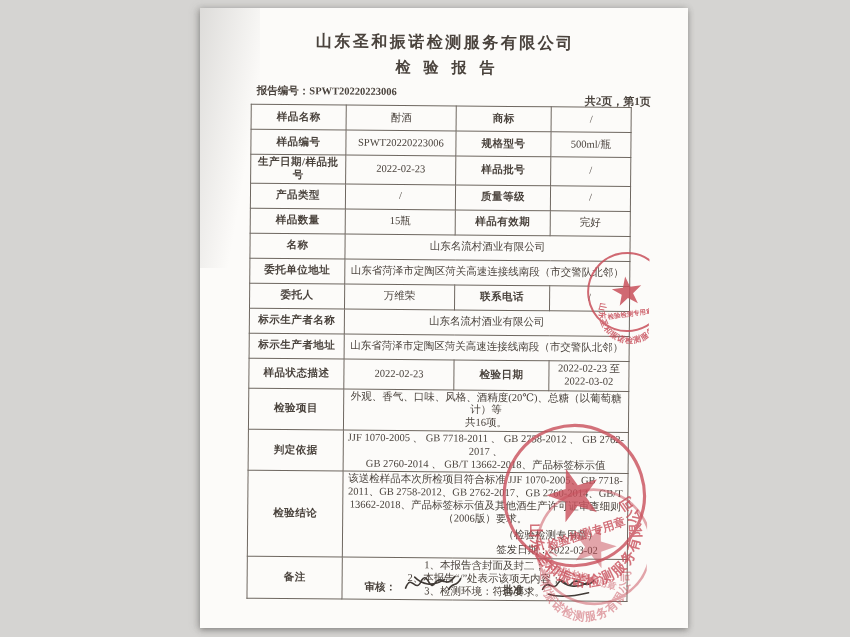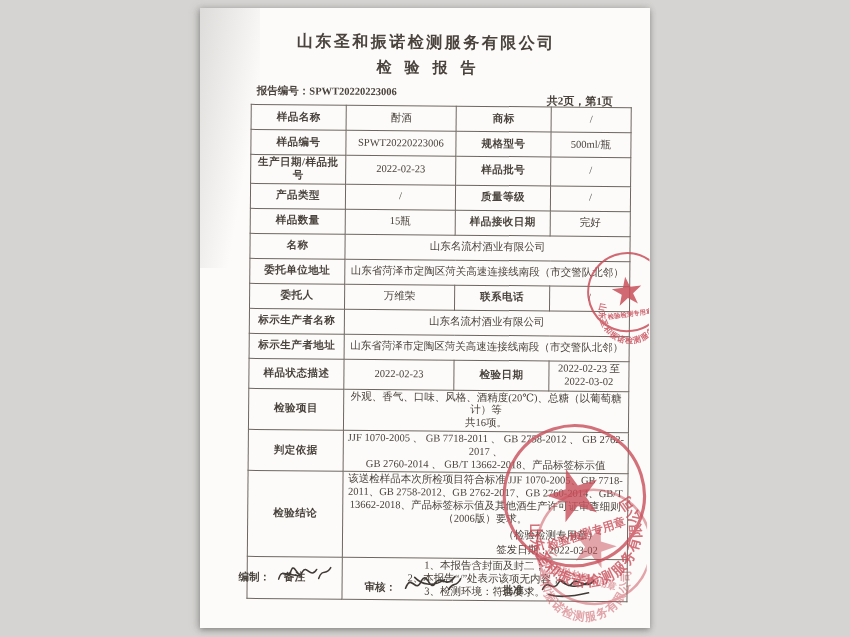--- a/index.html
+++ b/index.html
@@ -23,21 +23,21 @@
   td.left{text-align:left;padding-left:7px;padding-right:6px;}
   td .xline{text-align:right;padding-right:26px;margin-top:3px;}
   .sig-group{position:absolute;font-size:10.5px;font-weight:bold;white-space:nowrap;}
   .sig-group svg{vertical-align:middle;margin-left:4px;position:relative;top:-4px;}
   .seals{position:absolute;inset:0;pointer-events:none;z-index:6;}
 </style>
 </head>
 <body>
 
 <div class="stage" style="background: rgb(213, 212, 210);">
-  <div class="paper" style="background: rgb(252, 251, 249);">
+  <div class="paper" style="background: rgb(252, 251, 249); padding-left: 38px;">
     <div class="tilt" style="--ink: #4a433d; --line: #6e6760;">
 
       <h1 class="company-title">山东圣和振诺检测服务有限公司</h1>
       <h2 class="report-title">检验报告</h2>
 
       <div class="meta-left">
         <span>报告编号：</span><span>SPWT20220223006</span>
       </div>
       <div class="meta-right">共2页，第1页</div>
 
@@ -106,21 +106,21 @@
               </td>
             </tr>
             <tr style="height: 25px;">
               <td class="lbl">
                 <div>样品数量</div>
               </td>
               <td class="">
                 <div>15瓶</div>
               </td>
               <td class="lbl">
-                <div>样品接收日期</div>
+                <div>样品有效期</div>
               </td>
               <td class="">
                 <div>完好</div>
               </td>
             </tr>
             <tr style="height: 25px;">
               <td class="lbl">
                 <div>名称</div>
               </td>
               <td colspan="3" class="">
@@ -214,25 +214,20 @@
               </td>
               <td colspan="3" class=" left">
                 <div>1、本报告含封面及封二；</div>
                 <div>2、本报告“/”处表示该项无内容；</div>
                 <div>3、检测环境：符合要求。</div>
               </td>
             </tr>
           </tbody>
       </table>
 
-      <div class="sig-group" style="left:42px;top:558px;">
-        <span>编制：</span><svg width="58" height="26" viewBox="0 0 58 26">
-          <path d="M4 18 C8 4 12 22 17 8 C20 2 24 20 28 10 C32 3 36 18 42 8 M8 12 L27 15 M44 17 C48 6 51 15 56 6" fill="none" stroke="#403a36" stroke-width="1.5" stroke-linecap="round"></path>
-        </svg>
-      </div>
       <div class="sig-group" style="left:168px;top:565px;">
         <span>审核：</span><svg width="64" height="30" viewBox="0 0 64 30">
           <path d="M5 19 C11 3 15 26 21 11 C27 1 29 24 35 13 C41 5 45 20 54 7 M14 8 C21 15 32 18 44 10 M48 20 C52 12 56 18 60 9" fill="none" stroke="#403a36" stroke-width="1.6" stroke-linecap="round"></path>
         </svg>
       </div>
       <div class="sig-group" style="left:306px;top:568px;">
         <span>批准：</span><svg width="62" height="28" viewBox="0 0 62 28">
           <path d="M4 16 C10 4 14 20 20 9 C25 2 28 18 34 9 C40 3 46 17 55 7 M21 6 C27 13 38 15 49 9 M10 21 C20 24 34 23 50 19" fill="none" stroke="#403a36" stroke-width="1.6" stroke-linecap="round"></path>
         </svg>
       </div>

